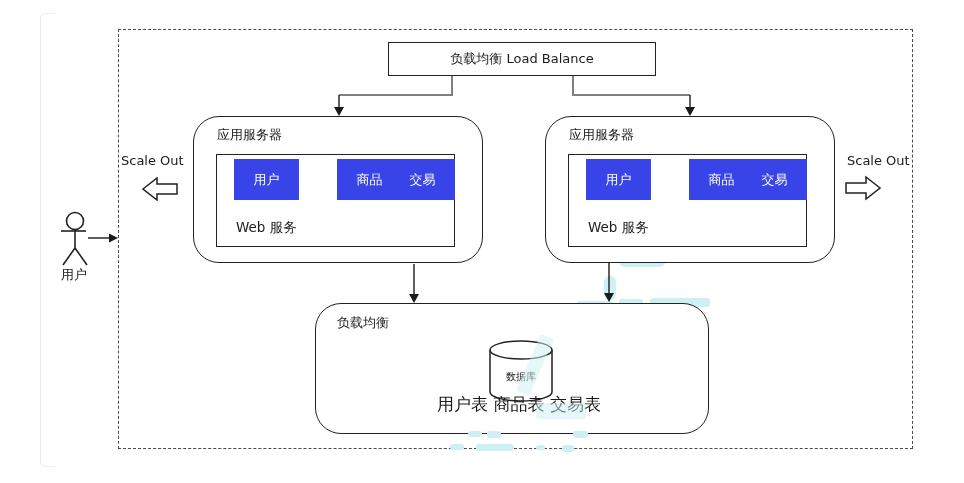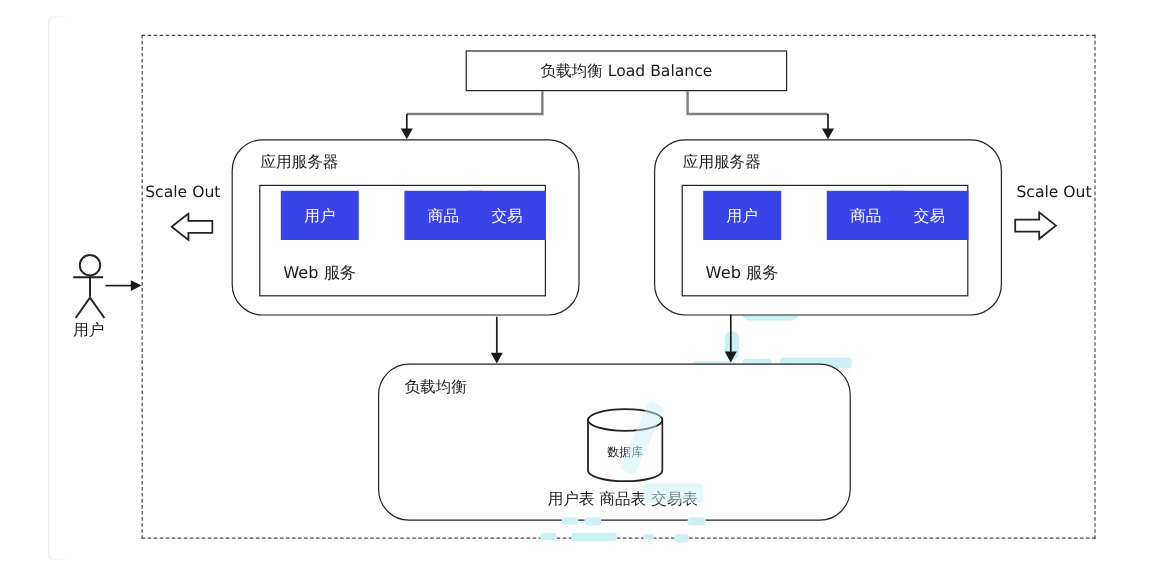--- a/index.html
+++ b/index.html
@@ -37,22 +37,22 @@
     font-size:13px;display:flex;align-items:center;justify-content:center;}
   .module.m0{left:17px;}
   .module.m1{left:89px;margin-left:31px;}
   .module.m2{left:173px;}
   .web-label{left:19px;top:64px;font-size:13.5px;}
 
   .storage-box{left:315px;top:303px;width:394px;height:131px;border:1.5px solid var(--border-dark);
     border-radius:26px;background:#fff;box-sizing:border-box;}
   .storage-title{left:21px;top:10px;font-size:13px;}
   .db-label{left:173px;top:66px;width:64px;text-align:center;font-size:10px;}
-  .tables-label{left:0;top:103px;width:100%;text-align:center;padding-left:14px;
-    box-sizing:border-box;font-size:13px;}
+  .tables-label{left:0;top:89px;width:100%;text-align:center;padding-left:14px;
+    box-sizing:border-box;font-size:17px;}
 
   .scaleout-text{font-size:13px;}
   .scaleout-text.left{left:121px;top:153px;}
   .scaleout-text.right{left:847px;top:153px;}
 
   .actor-label{left:59px;top:266px;width:30px;text-align:center;font-size:13px;}
 
   svg{display:block;}
   .overlay{left:0;top:0;pointer-events:none;}
 

